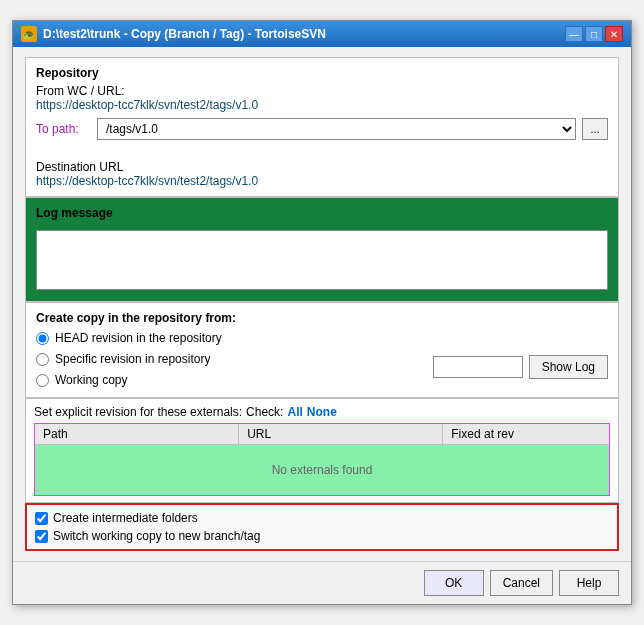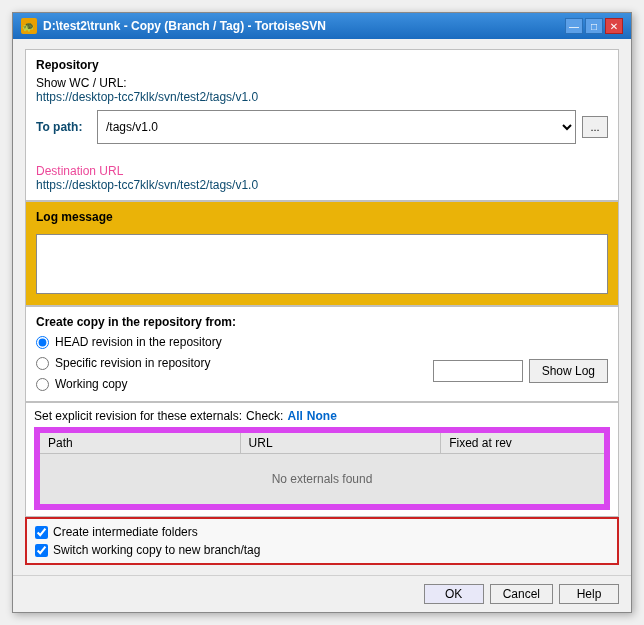--- a/index.html
+++ b/index.html
@@ -86,49 +86,48 @@
       font-size: 12px;
     }
     .form-row {
       display: flex;
       align-items: center;
       gap: 6px;
       margin-top: 6px;
     }
     .form-row label {
       min-width: 55px;
-      color: #0c4a6e;
-      font-weight: bold;
+      color: #a21caf;
     }
     .browse-btn {
       width: 26px;
       height: 22px;
       border: 1px solid #888;
       background: #f0f0f0;
       cursor: pointer;
       font-size: 11px;
       display: flex;
       align-items: center;
       justify-content: center;
     }
     select.path-combo {
       flex: 1;
-      height: 34px;
+      height: 22px;
       border: 1px solid #888;
       padding: 1px 4px;
       font-size: 12px;
       background: white;
     }
     .dest-label {
-      color: #ec4899;
+      color: #000000;
       margin-top: 20px;
     }
     .log-section {
       border: 1px solid #c0c0c0;
-      background: #eab308;
+      background: #15803d;
       padding: 8px 10px;
     }
     .recent-btn {
       height: 24px;
       border: 1px solid #888;
       background: #f0f0f0;
       cursor: pointer;
       padding: 0 12px;
       font-size: 12px;
     }
@@ -198,22 +197,22 @@
       font-size: 12px;
     }
     .externals-header .bold {
       font-weight: bold;
     }
     .externals-header .link {
       color: #0066cc;
       cursor: pointer;
     }
     .table-wrapper {
-      border: 6px solid #d946ef;
-      background: #e5e5e5;
+      border: 1px solid #d946ef;
+      background: #86efac;
     }
     .table-header {
       display: flex;
       background: #e8e8e8;
       border-bottom: 1px solid #c0c0c0;
     }
     .th {
       padding: 3px 8px;
       font-size: 12px;
       border-right: 1px solid #c0c0c0;
@@ -246,21 +245,21 @@
     }
     .footer {
       display: flex;
       justify-content: flex-end;
       gap: 6px;
       padding: 8px 12px;
       border-top: 1px solid #d0d0d0;
       background: #f0f0f0;
     }
     .footer-btn {
-      height: 20px;
+      height: 26px;
       min-width: 60px;
       border: 1px solid #888;
       background: #f0f0f0;
       cursor: pointer;
       font-size: 12px;
       padding: 0 12px;
     }
     .footer-btn.ok {
       background: #e8e8f8;
     }
@@ -288,21 +287,21 @@
       <button class="titlebar-btn">—</button>
       <button class="titlebar-btn">□</button>
       <button class="titlebar-btn close">✕</button>
     </div>
   </div>
 
   <div class="content">
 
     <div class="section-group">
       <div class="section-label">Repository</div>
-      <div>Show WC / URL:</div>
+      <div>From WC / URL:</div>
       <div class="url-text">https://desktop-tcc7klk/svn/test2/tags/v1.0</div>
       <div class="form-row">
         <label>To path:</label>
         <select class="path-combo">
           <option>/tags/v1.0</option>
         </select>
         <button class="browse-btn">...</button>
       </div>
       <div class="dest-label">Destination URL</div>
       <div class="url-text">https://desktop-tcc7klk/svn/test2/tags/v1.0</div>

